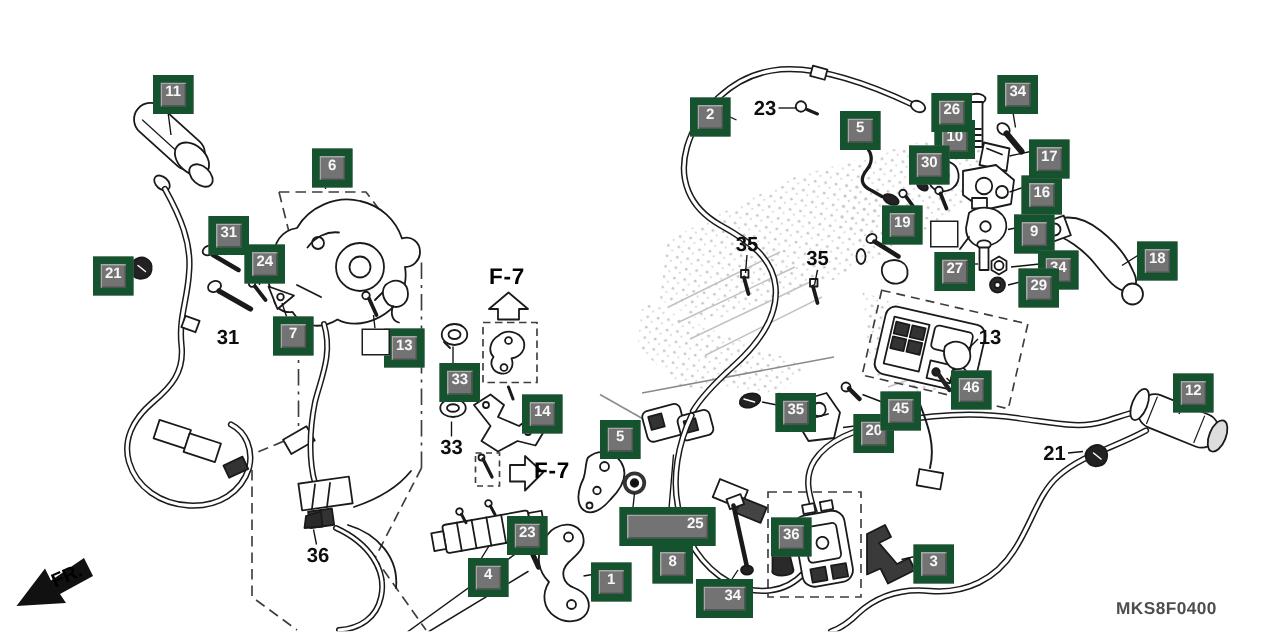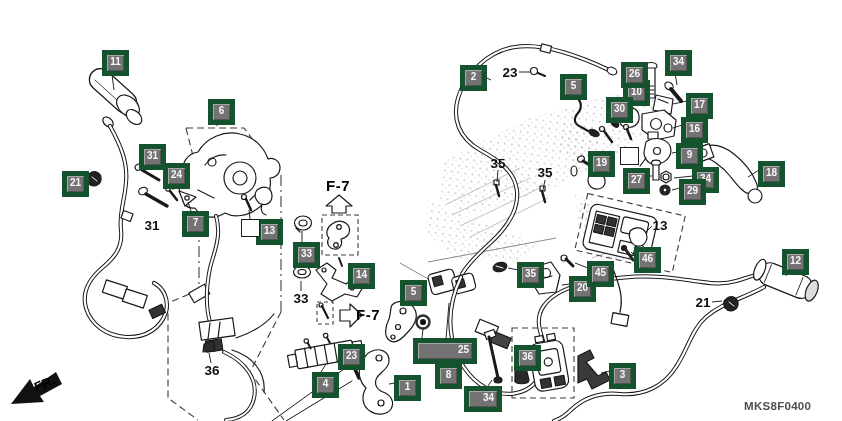--- a/index.html
+++ b/index.html
@@ -446,21 +446,21 @@
       <div class="co-box" style="left: 685px; top: 151px;">9</div>
       <div class="co-box" style="left: 632px; top: 88px;">10</div>
       <div class="co-box" style="left: 111px; top: 58px;">11</div>
       <div class="co-box" style="left: 791px; top: 257px;">12</div>
       <div class="co-box" style="left: 265px; top: 227px;">13</div>
       <div class="co-box" style="left: 357px; top: 271px;">14</div>
       <div class="co-box" style="left: 569px; top: 82px;">5</div>
       <div class="co-box" style="left: 690px; top: 125px;">16</div>
       <div class="co-box" style="left: 695px; top: 101px;">17</div>
       <div class="co-box" style="left: 767px; top: 169px;">18</div>
-      <div class="co-box" style="left: 597px; top: 159px;">19</div>
+      <div class="co-box" style="left: 597px; top: 145px;">19</div>
       <div class="co-box" style="left: 578px; top: 284px;">20</div>
       <div class="co-box" style="left: 71px; top: 179px;">21</div>
       <div class="co-box" style="left: 674px; top: 58px;">34</div>
       <div class="co-box" style="left: 347px; top: 352px;">23</div>
       <div class="co-box" style="left: 172px; top: 171px;">24</div>
       <div class="co-box" style="left: 422px; top: 346px; padding-left: 37px;">25</div>
       <div class="co-box" style="left: 630px; top: 70px;">26</div>
       <div class="co-box" style="left: 632px; top: 176px;">27</div>
       <div class="co-box" style="left: 701px; top: 175px;">34</div>
       <div class="co-box" style="left: 688px; top: 187px;">29</div>

